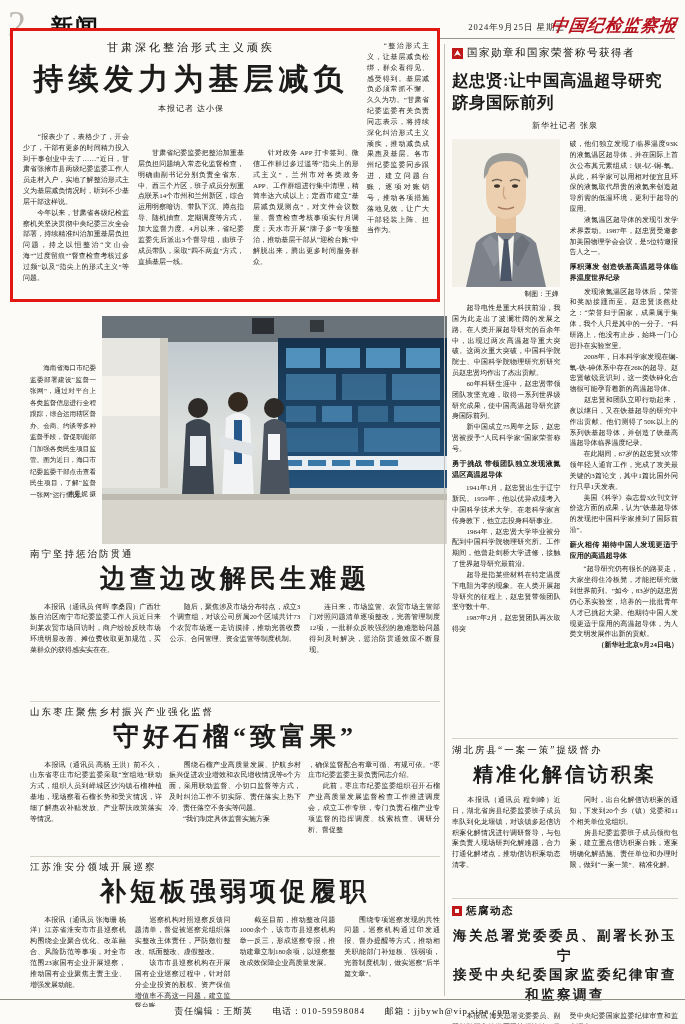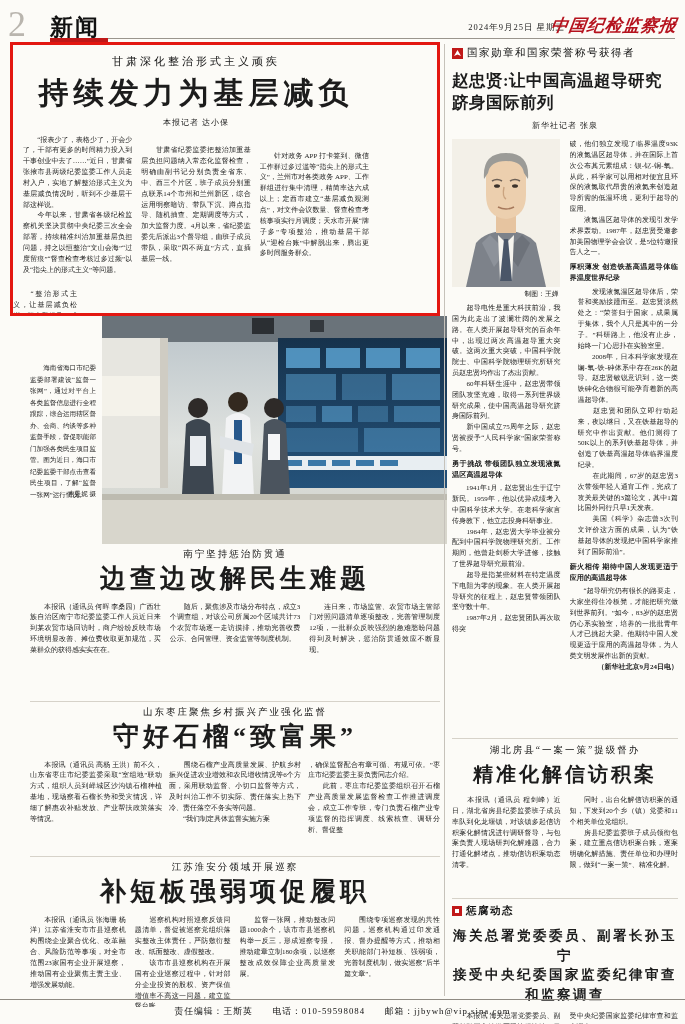--- a/index.html
+++ b/index.html
@@ -10,21 +10,21 @@
   
   .pagenum{font-size:36px;color:#b9b5ae;font-weight:400;line-height:1;}
   .section-title{font-size:23px;font-weight:700;letter-spacing:2px;color:#111;}
   .section-underline{height:5px;background:#c01818;}
   .header-rule{height:1px;background:#9a958d;}
   .date-line{font-size:8.5px;color:#222;letter-spacing:1px;}
   .masthead{font-size:17px;font-weight:700;color:#b5121d;transform:skewX(-8deg);
             letter-spacing:1px;font-style:italic;}
   
   .kicker{font-size:11px;text-align:center;letter-spacing:3px;color:#111;}
-  .kicker-sm{font-size:9.5px;text-align:center;letter-spacing:2px;color:#111;}
+  .kicker-sm{font-size:9.5px;text-align:left;letter-spacing:2px;color:#111;}
   .headline-xl{font-size:30px;font-weight:900;text-align:center;letter-spacing:5px;line-height:1.15;}
   .headline-lg{font-size:26px;font-weight:900;text-align:center;letter-spacing:4px;line-height:1.1;}
   .headline-md{font-size:20px;font-weight:900;text-align:center;letter-spacing:3px;}
   .byline{font-size:8px;text-align:center;color:#222;letter-spacing:1px;}
   .colrow{display:flex;gap:9px;}
   .col{flex:1;font-size:7px;line-height:1.55;text-align:justify;white-space:pre-line;
        overflow:hidden;}
   .subhead{font-weight:700;text-align:justify;margin:4px 0 2px 0;}
   .credit{text-align:right;}
   .signoff{text-align:right;font-weight:bold;}
@@ -51,21 +51,21 @@
 
 <div class="page">
 
   <div class="abs pagenum" style="left:8px;top:6px;">2</div>
   <div class="abs section-title" style="left:50px;top:12px;">新闻</div>
   <div class="abs header-rule" style="left:50px;top:38px;right:10px;"></div>
   <div class="abs section-underline" style="left:50px;top:38px;width:58px;"></div>
   <div class="abs date-line" style="right:120px;top:22px;">2024年9月25日  星期三</div>
   <div class="abs masthead" style="right:8px;top:14px;">中国纪检监察报</div>
 
-  <div class="abs redbox" style="left:10px;top:42px;width:424px;height:268px;flex-direction:column;">
+  <div class="abs redbox" style="left:10px;top:28px;width:424px;height:268px;">
     <div class="redbox-left">
       <div class="kicker" style="margin-top:4px;">甘肃深化整治形式主义顽疾</div>
       <div class="headline-xl" style="margin:7px 0 6px 0;">持续发力为基层减负</div>
       <div class="byline">本报记者 达小保</div>
       <div class="colrow" style="margin-top:7px;flex:1;align-items:center;">
         <div class="col">　　“报表少了，表格少了，开会少了，干部有更多的时间精力投入到干事创业中去了……”近日，甘肃省张掖市县两级纪委监委工作人员走村入户，实地了解整治形式主义为基层减负情况时，听到不少基层干部这样说。
 　　今年以来，甘肃省各级纪检监察机关坚决贯彻中央纪委三次全会部署，持续精准纠治加重基层负担问题，持之以恒整治“文山会海”“过度留痕”“督查检查考核过多过频”以及“指尖上的形式主义”等问题。</div>
         <div class="col">　　甘肃省纪委监委把整治加重基层负担问题纳入常态化监督检查，明确由副书记分别负责全省东、中、西三个片区，班子成员分别重点联系14个市州和兰州新区，综合运用明察暗访、带队下沉、蹲点指导、随机抽查、定期调度等方式，加大监督力度。4月以来，省纪委监委先后派出3个督导组，由班子成员带队，采取“四不两直”方式，直插基层一线。</div>
         <div class="col">　　针对政务 APP 打卡签到、微信工作群过多过滥等“指尖上的形式主义”，兰州市对各类政务 APP、工作群组进行集中清理，精简率达六成以上；定西市建立“基层减负观测点”，对文件会议数量、督查检查考核事项实行月调度；天水市开展“牌子多”专项整治，推动基层干部从“迎检台账”中解脱出来，腾出更多时间服务群众。</div>
       </div>
@@ -166,21 +166,21 @@
 
   <div class="abs divider-h" style="left:30px;top:856px;width:410px;"></div>
 
   <div class="abs" style="left:30px;top:861px;width:410px;">
     <div class="kicker-sm">江苏淮安分领域开展巡察</div>
     <div class="headline-lg" style="margin:4px 0 8px 0;">补短板强弱项促履职</div>
     <div class="colrow" style="height:92px;">
       <div class="col">　　本报讯（通讯员 张海珊 杨洋）江苏省淮安市市县巡察机构围绕企业聚合优化、改革融合、风险防范等事项，对全市范围23家国有企业开展巡察，推动国有企业聚焦主责主业、增强发展动能。</div>
       <div class="col">　　巡察机构对照巡察反馈问题清单，督促被巡察党组织落实整改主体责任，严防敷衍整改、纸面整改、虚假整改。
 　　该市市县巡察机构在开展国有企业巡察过程中，针对部分企业投资的股权、资产保值增值率不高这一问题，建立监督台账。</div>
-      <div class="col">　　监督一张网，推动整改问题1000余个，该市市县巡察机构举一反三，形成巡察专报，推动建章立制180余项，以巡察整改成效保障企业高质量发展。</div>
+      <div class="col">　　截至目前，推动整改问题1000余个，该市市县巡察机构举一反三，形成巡察专报，推动建章立制180余项，以巡察整改成效保障企业高质量发展。</div>
       <div class="col">　　围绕专项巡察发现的共性问题，巡察机构通过印发通报、督办提醒等方式，推动相关职能部门补短板、强弱项，完善制度机制，做实巡察“后半篇文章”。</div>
     </div>
   </div>
 
   <div class="abs divider-v" style="left:444px;top:44px;height:952px;"></div>
 
   <div class="abs" style="left:452px;top:46px;width:226px;">
     <div class="badge-row">
       <svg width="11" height="11" viewBox="0 0 11 11">
         <rect x="0" y="0" width="11" height="11" fill="#c01818"></rect>
@@ -221,21 +221,21 @@
         <div class="col subhead" style="flex:none;font-size:7.2px;">勇于挑战 带领团队独立发现液氮温区高温超导体</div>
         <div class="col" style="flex:none;">　　1941年1月，赵忠贤出生于辽宁新民。1959年，他以优异成绩考入中国科学技术大学。在老科学家言传身教下，他立志投身科研事业。
 　　1964年，赵忠贤大学毕业被分配到中国科学院物理研究所。工作期间，他曾赴剑桥大学进修，接触了世界超导研究最前沿。
 　　超导是指某些材料在特定温度下电阻为零的现象。在人类开展超导研究的征程上，赵忠贤带领团队坚守数十年。
 　　1987年2月，赵忠贤团队再次取得突</div>
       </div>
       <div style="flex:1;overflow:hidden;">
         <div class="col" style="flex:none;">破，他们独立发现了临界温度93K的液氮温区超导体，并在国际上首次公布其元素组成：钡-钇-铜-氧。从此，科学家可以用相对便宜且环保的液氮取代昂贵的液氦来创造超导所需的低温环境，更利于超导的应用。
 　　液氮温区超导体的发现引发学术界轰动。1987年，赵忠贤受邀参加美国物理学会会议，是5位特邀报告人之一。</div>
         <div class="col subhead" style="flex:none;font-size:7.2px;">厚积薄发 创造铁基高温超导体临界温度世界纪录</div>
-        <div class="col" style="flex:none;margin-left:8px;">　　发现液氮温区超导体后，荣誉和奖励接踵而至。赵忠贤淡然处之：“荣誉归于国家，成果属于集体，我个人只是其中的一分子。”科研路上，他没有止步，始终一门心思扑在实验室里。
+        <div class="col" style="flex:none;">　　发现液氮温区超导体后，荣誉和奖励接踵而至。赵忠贤淡然处之：“荣誉归于国家，成果属于集体，我个人只是其中的一分子。”科研路上，他没有止步，始终一门心思扑在实验室里。
 　　2008年，日本科学家发现在镧-氧-铁-砷体系中存在26K的超导。赵忠贤敏锐意识到，这一类铁砷化合物很可能孕育着新的高温超导体。
 　　赵忠贤和团队立即行动起来，夜以继日，又在铁基超导的研究中作出贡献。他们测得了50K以上的系列铁基超导体，并创造了铁基高温超导体临界温度纪录。
 　　在此期间，67岁的赵忠贤3次带领年轻人通宵工作，完成了攻关最关键的3篇论文，其中1篇比国外同行只早1天发表。
 　　美国《科学》杂志曾3次刊文评价这方面的成果，认为“铁基超导体的发现把中国科学家推到了国际前沿”。</div>
         <div class="col subhead" style="flex:none;font-size:7.2px;">薪火相传 期待中国人发现更适于应用的高温超导体</div>
         <div class="col" style="flex:none;">　　“超导研究仍有很长的路要走，大家坐得住冷板凳，才能把研究做到世界前列。”如今，83岁的赵忠贤仍心系实验室，培养的一批批青年人才已挑起大梁。他期待中国人发现更适于应用的高温超导体，为人类文明发展作出新的贡献。</div>
         <div class="col signoff" style="flex:none;">（新华社北京9月24日电）</div>
       </div>
     </div>
   </div>

